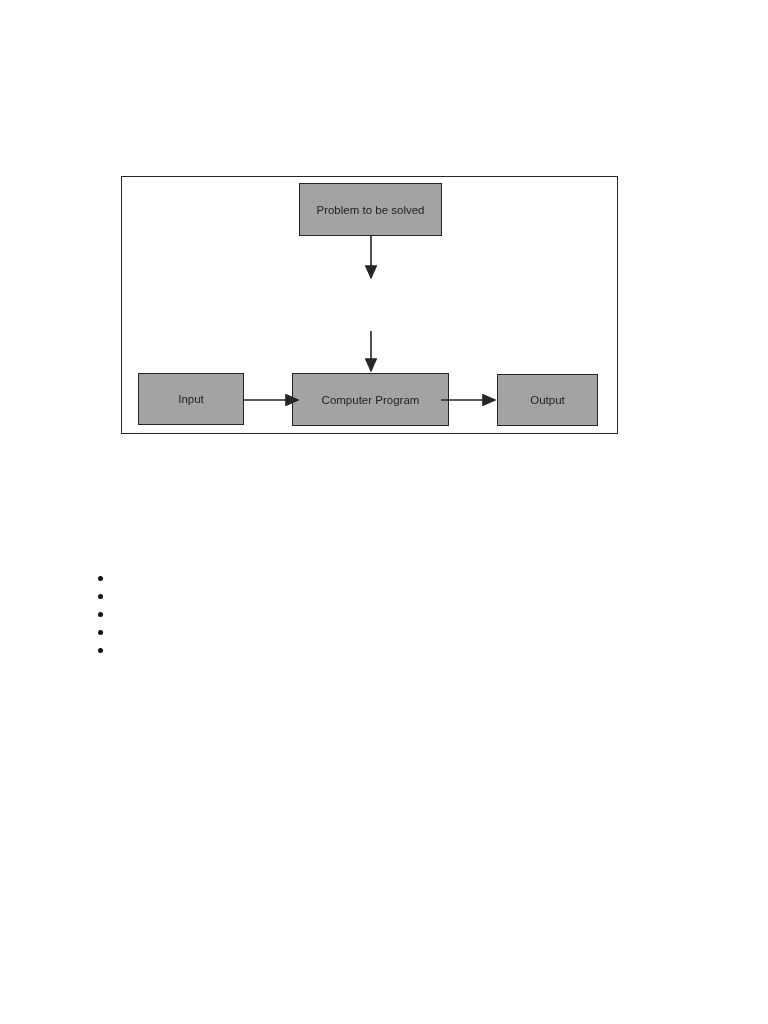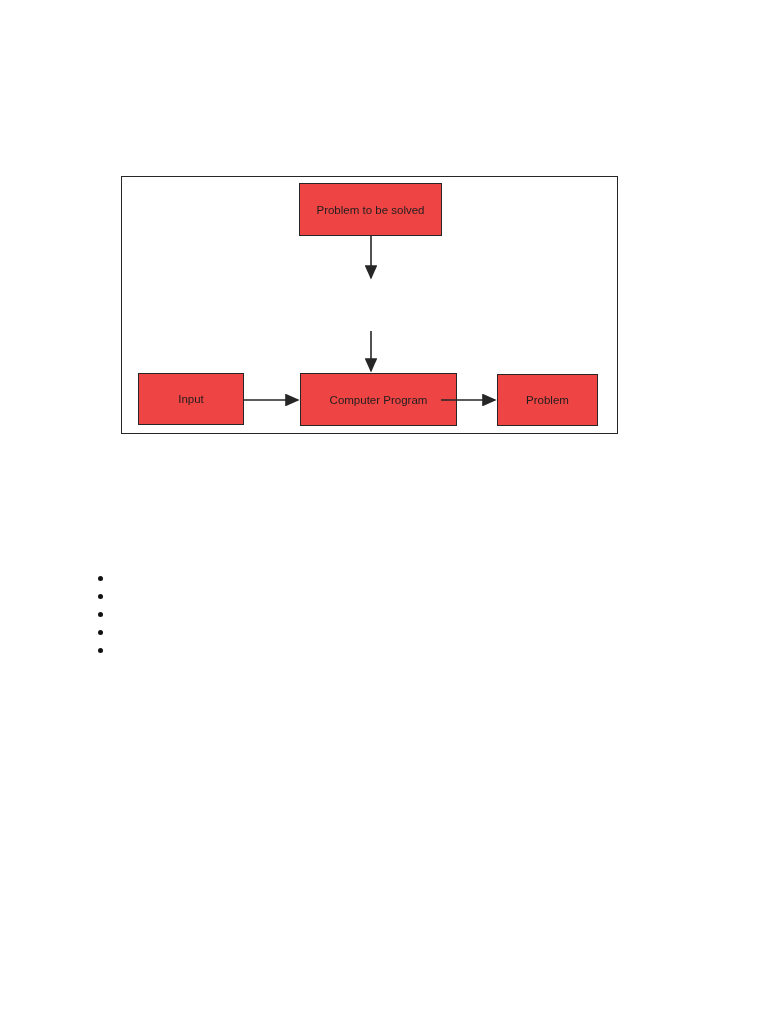--- a/index.html
+++ b/index.html
@@ -22,33 +22,33 @@
     width: 497px;
     height: 258px;
     border: 1.5px solid #262626;
     box-sizing: border-box;
     background: #ffffff;
   }
   .node {
     position: absolute;
     box-sizing: border-box;
     border: 1.5px solid #262626;
-    background: #ef4444;
+    background: #a3a3a3;
     display: flex;
     align-items: center;
     justify-content: center;
     font-size: 11.5px;
     color: #1f1f1f;
     text-align: center;
     white-space: nowrap;
   }
   .node-problem  { left: 299px; top: 183px; width: 143px; height: 53px; }
   .node-algorithm{ left: 300px; top: 280px; width: 141px; height: 51px; }
   .node-input    { left: 138px; top: 373px; width: 106px; height: 52px; }
-  .node-computer { left: 300px; top: 373px; width: 157px; height: 53px; }
+  .node-computer { left: 292px; top: 373px; width: 157px; height: 53px; }
   .node-output   { left: 497px; top: 374px; width: 101px; height: 52px; }
   .arrow-layer {
     position: absolute;
     left: 0;
     top: 0;
     width: 768px;
     height: 1024px;
     pointer-events: none;
   }
   .bullet-list {
@@ -80,21 +80,21 @@
 
   <div class="diagram-frame"></div>
 
   <div class="node node-problem">Problem to be solved</div>
 
 
   <div class="node node-input">Input</div>
 
   <div class="node node-computer">Computer Program</div>
 
-  <div class="node node-output">Problem</div>
+  <div class="node node-output">Output</div>
 
   <svg class="arrow-layer" viewBox="0 0 768 1024" xmlns="http://www.w3.org/2000/svg">
     <defs>
       <marker id="arrowhead" markerWidth="9" markerHeight="8" refX="8" refY="4" orient="auto">
         <path d="M0,0 L9,4 L0,8 Z" fill="#262626"></path>
       </marker>
     </defs>
     <line x1="371" y1="236" x2="371" y2="278" stroke="#262626" stroke-width="1.6" marker-end="url(#arrowhead)"></line>
     <line x1="371" y1="331" x2="371" y2="371" stroke="#262626" stroke-width="1.6" marker-end="url(#arrowhead)"></line>
     <line x1="244" y1="400" x2="298" y2="400" stroke="#262626" stroke-width="1.6" marker-end="url(#arrowhead)"></line>

